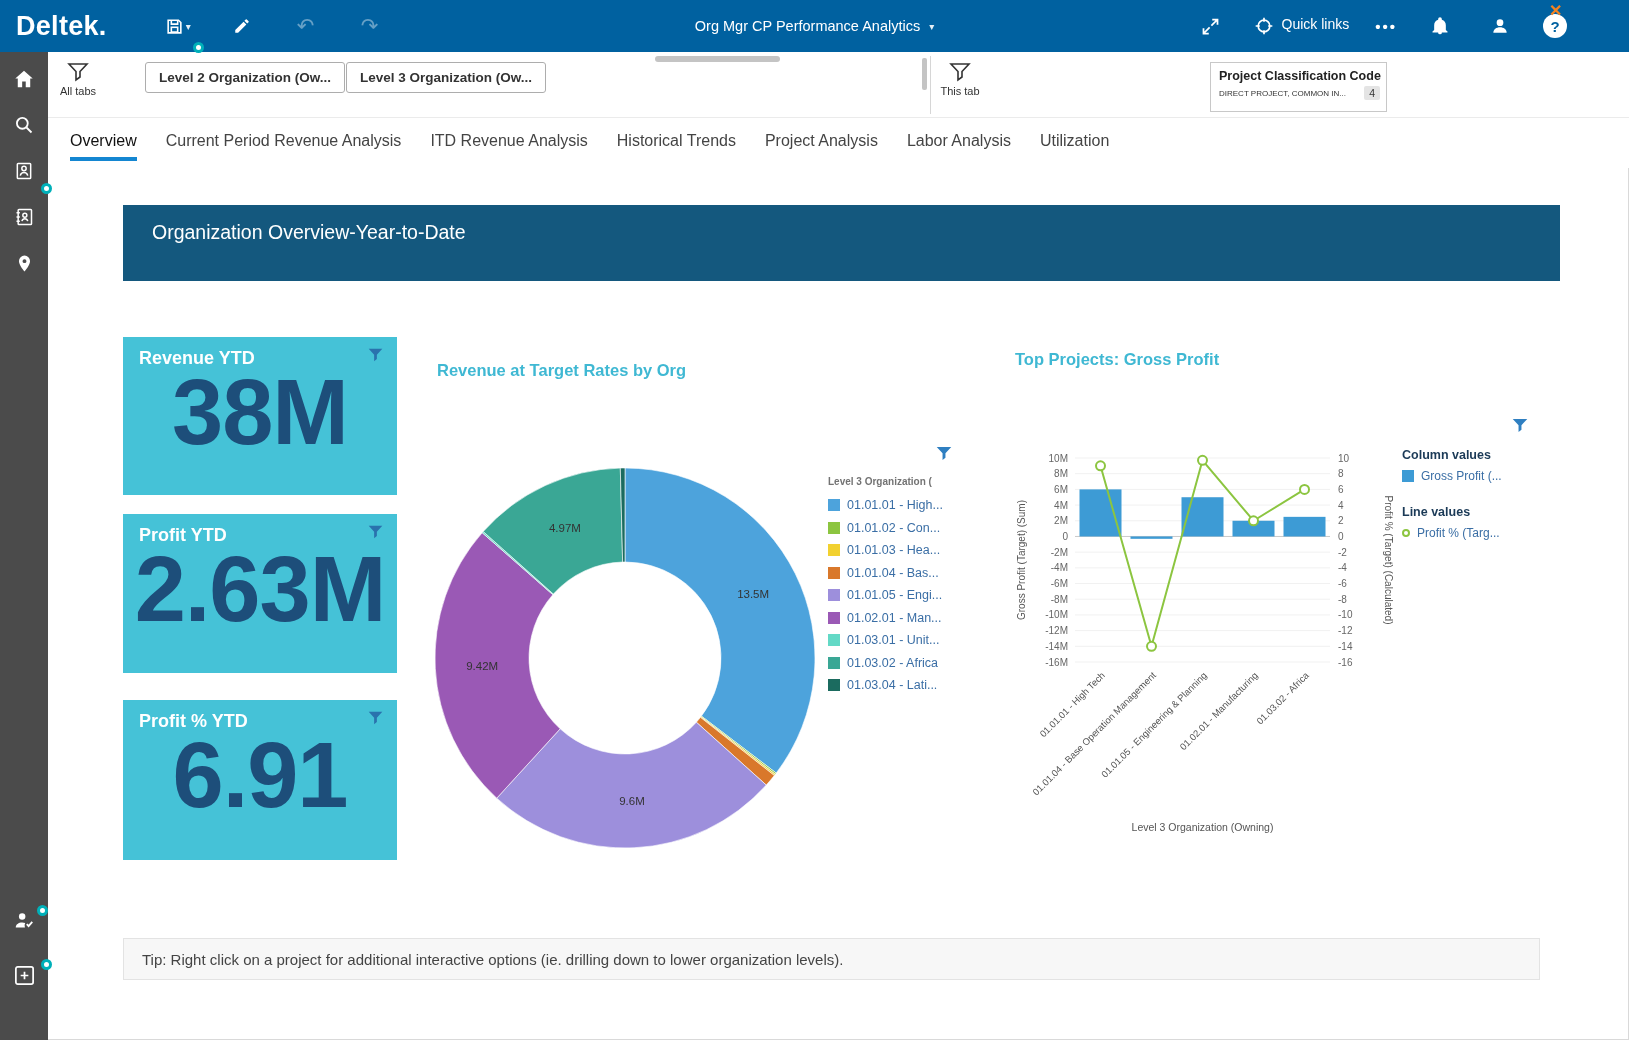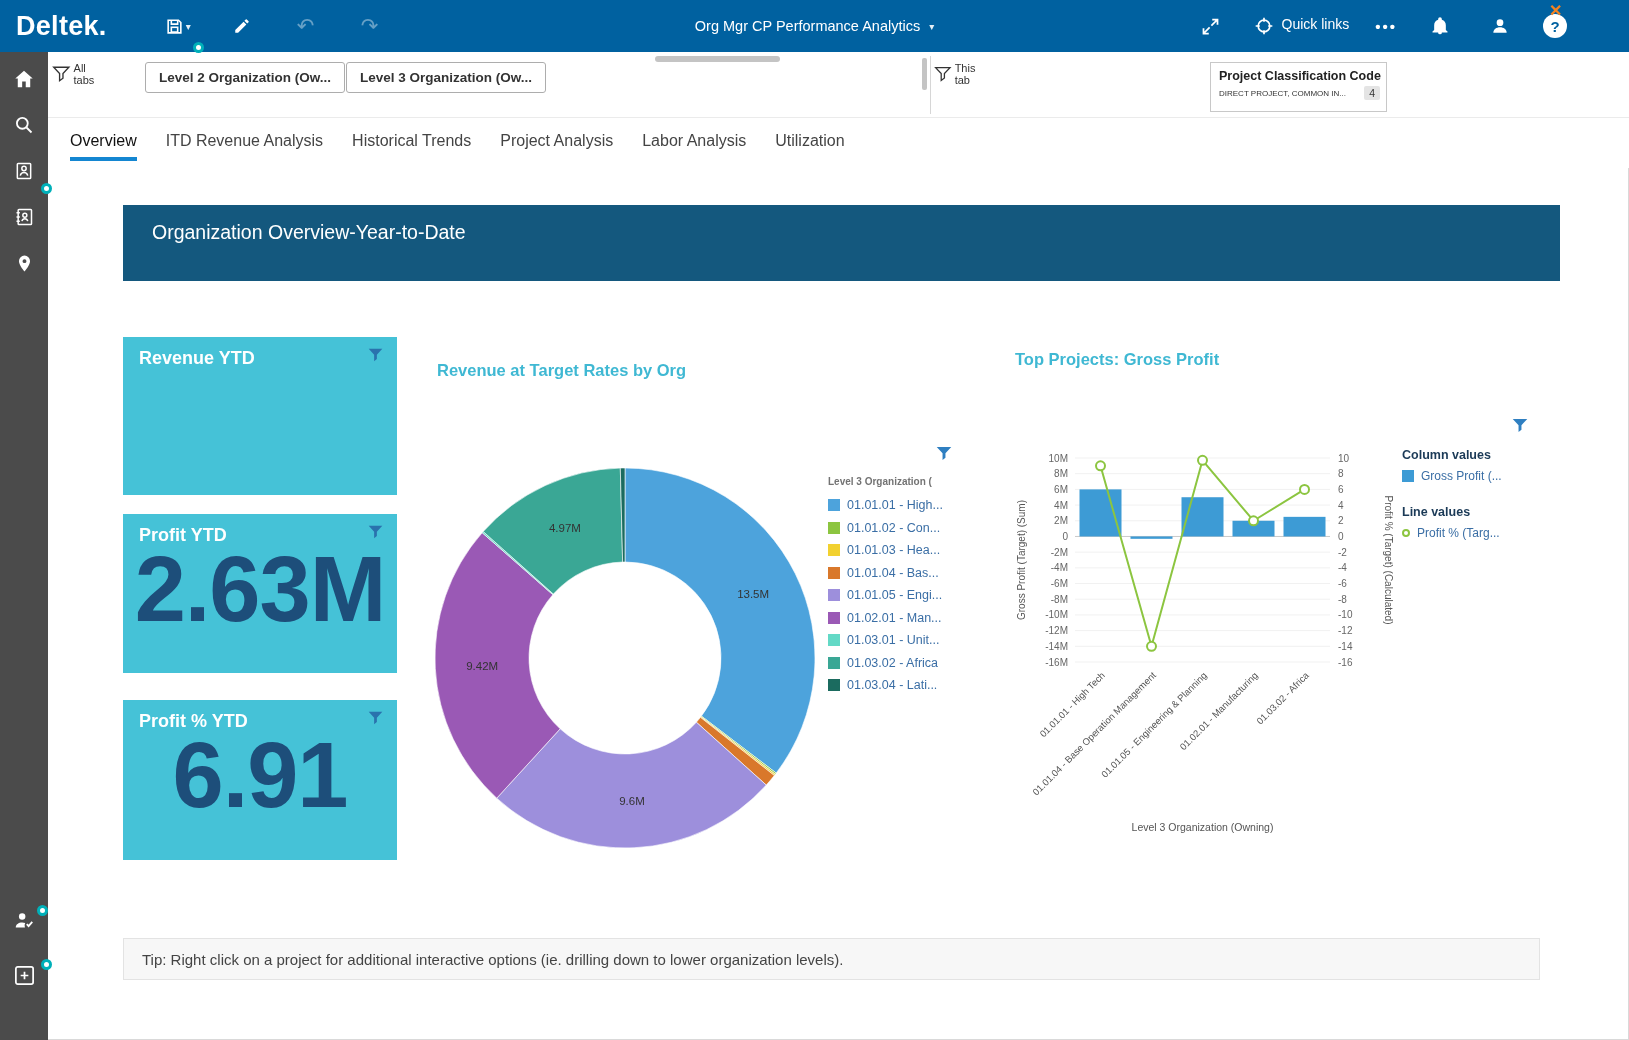--- a/index.html
+++ b/index.html
@@ -21,21 +21,21 @@
   .close-x{position:absolute;left:1549px;top:1px;color:#f5821f;font-size:16px;font-weight:bold;cursor:pointer;z-index:9}
 
   
   .sidebar{position:absolute;left:0;top:52px;width:48px;height:988px;background:#4b4b4b;display:flex;flex-direction:column;align-items:center;padding-top:4px;z-index:3}
   .sb-icon{width:48px;height:46px;display:flex;align-items:center;justify-content:center;cursor:pointer}
   .sb-spacer{flex:1}
   .sb-bottom{margin-bottom:42px;display:flex;flex-direction:column;gap:8px}
 
   
   .filterbar{position:absolute;left:48px;top:52px;width:1581px;height:66px;background:#fff;border-bottom:1px solid #ebebeb;z-index:2}
-  .filter-scope{position:absolute;top:10px;width:52px;display:flex;flex-direction:row;align-items:center;gap:3px;font-size:11px;color:#333;cursor:pointer}
+  .filter-scope{position:absolute;top:10px;width:52px;display:flex;flex-direction:column;align-items:center;gap:3px;font-size:11px;color:#333;cursor:pointer}
   .chip{position:absolute;top:10px;height:31px;background:#fff;border:1px solid #adadad;border-radius:3px;font-family:inherit;font-size:13.5px;font-weight:bold;color:#333;padding:4px 13px;cursor:pointer;white-space:nowrap}
   .hscroll{position:absolute;left:607px;top:4px;width:125px;height:6px;background:#c4c4c4;border-radius:3px;cursor:pointer}
   .vscroll{position:absolute;left:874px;top:6px;width:5px;height:32px;background:#c4c4c4;border-radius:2px;cursor:pointer}
   .vdivider{position:absolute;left:882px;top:4px;width:1px;height:58px;background:#d6d6d6}
   .tab-filter{position:absolute;top:10px;height:50px;border:1px solid #c8c8c8;background:#fff;cursor:pointer}
   .tf-title{font-size:12.5px;font-weight:bold;color:#222;padding:6px 8px 3px;white-space:nowrap}
   .tf-row{display:flex;justify-content:space-between;align-items:center;padding:0 6px 4px 8px}
   .tf-value{font-size:11px;color:#333;white-space:nowrap;overflow:hidden}
   .tf-value.small{font-size:8px}
   .tf-badge{background:#e4e4e4;border-radius:2px;font-size:10.5px;padding:1px 5px;color:#333;flex:none;margin-left:6px}
@@ -204,40 +204,42 @@
       <div class="tf-title">Project Classification Code</div>
       <div class="tf-row">
         <span class="tf-value small">DIRECT PROJECT, COMMON IN...</span>
         <span class="tf-badge">4</span>
       </div>
     </div>
   </div>
 
   <nav class="tabs">
     <div class="tab active">Overview</div>
+    <div class="tab">Current Period Revenue Analysis</div>
     <div class="tab">ITD Revenue Analysis</div>
     <div class="tab">Historical Trends</div>
     <div class="tab">Project Analysis</div>
     <div class="tab">Labor Analysis</div>
     <div class="tab">Utilization</div>
   </nav>
 
   <div class="banner">
     <span>Organization Overview-Year-to-Date</span>
   </div>
 
   <div class="kpi" style="top:337px;height:158px">
     <div class="kpi-head">
       <span class="kpi-title">Revenue YTD</span>
       <span class="funnel-btn" style="position:static">
         <svg width="15" height="14" viewBox="0 0 22 20" fill="#2a72ad">
             <path d="M1 1h20l-8 8.5V16l-4 3V9.5z"></path>
           </svg>
       </span>
     </div>
+    <div class="kpi-value">38M</div>
   </div>
   <div class="kpi" style="top:514px;height:159px">
     <div class="kpi-head">
       <span class="kpi-title">Profit YTD</span>
       <span class="funnel-btn" style="position:static">
         <svg width="15" height="14" viewBox="0 0 22 20" fill="#2a72ad">
             <path d="M1 1h20l-8 8.5V16l-4 3V9.5z"></path>
           </svg>
       </span>
     </div>

